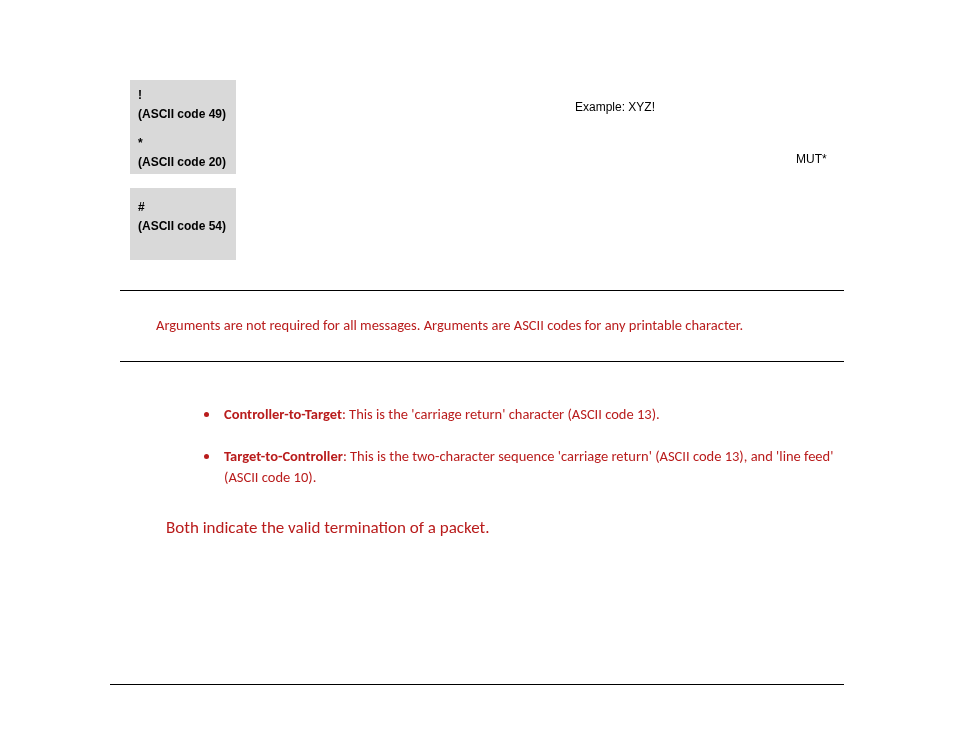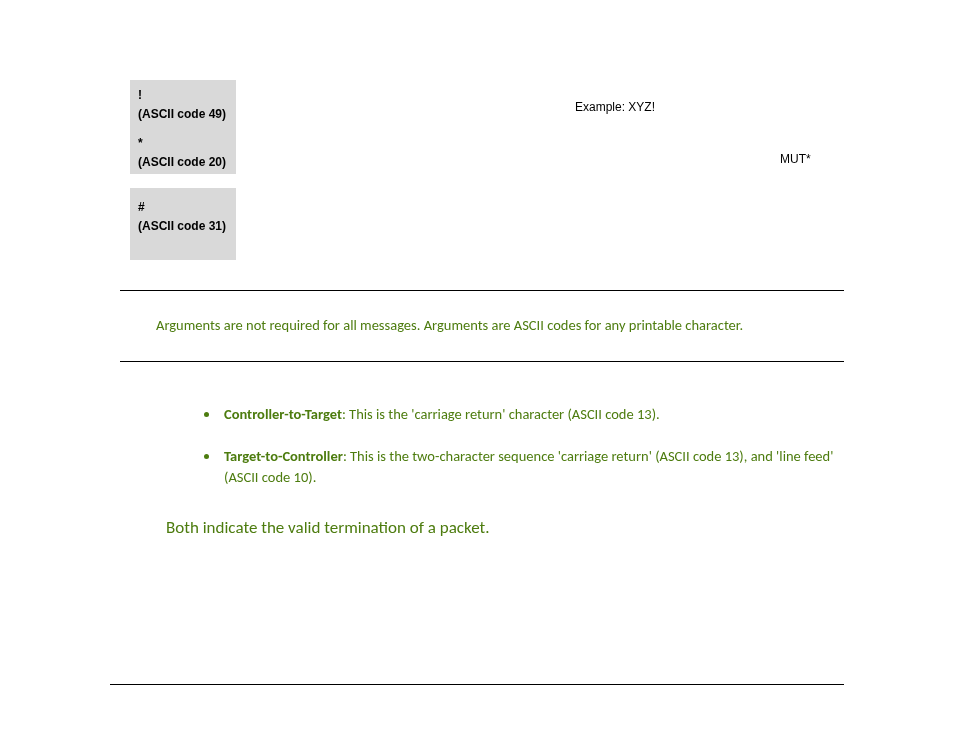--- a/index.html
+++ b/index.html
@@ -35,30 +35,30 @@
   .c1  { left: 10px;  top: 0px;   height: 48px; }
   .c2  { left: 10px;  top: 48px;  height: 46px; }
   .c3  { left: 10px;  top: 108px; height: 72px; padding-top: 10px; }
   .rhs-cell {
     position: absolute;
     font-family: Arial, Helvetica, sans-serif;
     font-weight: 400;
     font-size: 12px;
   }
   .ex   { left: 455px; top: 20px; }
-  .mut  { left: 660px; top: 72px; }
+  .mut  { left: 676px; top: 72px; }
   hr.rule {
     border: none;
     border-top: 1px solid #000;
     margin: 0;
   }
   .section {
     padding: 24px 0 24px 36px;
     font-size: 14.5px;
-    color: #4d7c0f;
+    color: #b91c1c;
     line-height: 1.5;
   }
   ul.bullets {
     margin: 6px;
     padding: 0 0 0 58px;
     list-style: disc;
   }
   ul.bullets li {
     padding-left: 4px;
     margin: 18px 0 20px 0;
@@ -88,21 +88,21 @@
       <div>(ASCII code 49)</div>
     </div>
 
     <div class="cell-shaded c2">
       <div>*</div>
       <div>(ASCII code 20)</div>
     </div>
 
     <div class="cell-shaded c3">
       <div>#</div>
-      <div>(ASCII code 31)</div>
+      <div>(ASCII code 54)</div>
     </div>
 
     <div class="rhs-cell ex">Example: XYZ!</div>
     <div class="rhs-cell mut">MUT*</div>
   </div>
 
   <hr class="rule">
 
   <div class="section">Arguments are not required for all messages. Arguments are ASCII codes for any printable character.</div>
 

